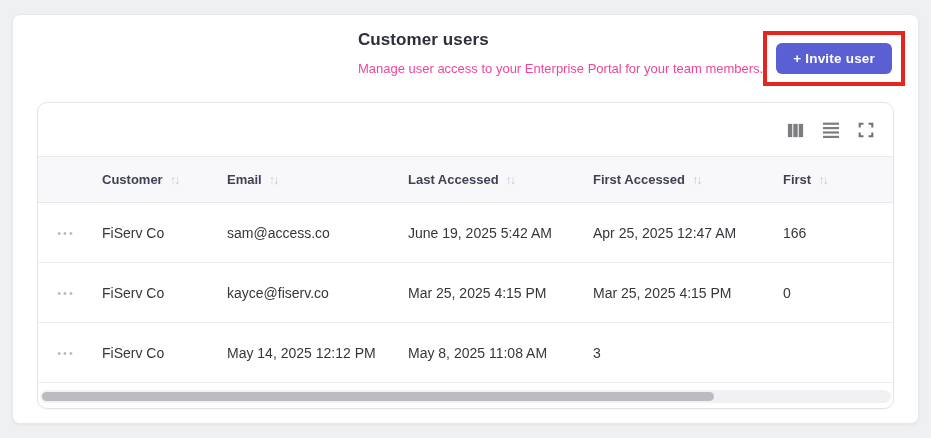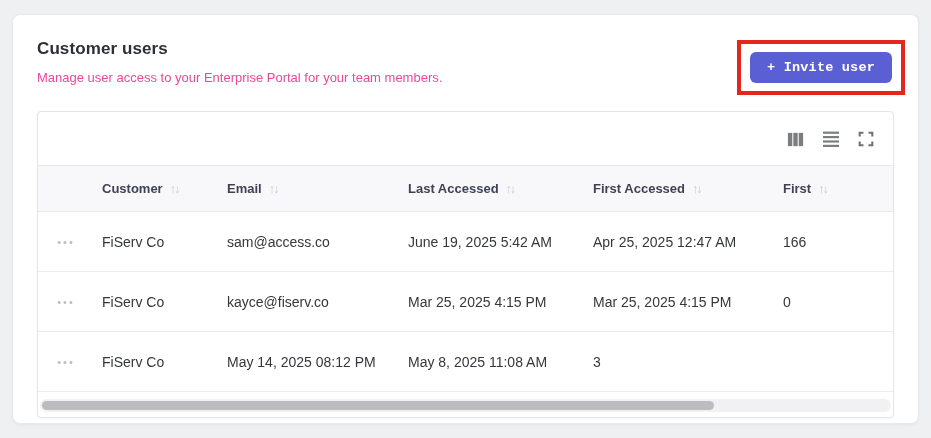--- a/index.html
+++ b/index.html
@@ -12,57 +12,56 @@
   .card {
     background: #ffffff;
     border: 1px solid #e7e9ec;
     border-radius: 8px;
     margin: 14px 12px;
     height: 410px;
     box-shadow: 0 1px 3px rgba(0,0,0,0.05);
   }
   .card-header {
     display: flex;
-    justify-content: space-between;
+    justify-content: flex-end;
     align-items: flex-start;
-    padding: 24px 13px 12px 24px;
+    padding: 15px 13px 12px 24px;
   }
   .page-title {
     font-size: 17px;
     font-weight: 700;
     color: #2d2f39;
     letter-spacing: .1px;
   }
   .page-subtitle {
     margin-top: 11px;
     font-size: 13px;
     color: #ec4899;
   }
   .invite-wrap {
     border: 4px solid var(--highlight, #e5261f);
     padding: 8px 9px;
     margin-top: 1px;
-    font-family: Liberation Mono, monospace;
   }
   .invite-btn {
     background: var(--accent, #5a5fd3);
     color: #ffffff;
     border: none;
     border-radius: 6px;
     font-family: inherit;
     font-size: 13.5px;
     font-weight: 700;
     padding: 8px 17px;
     cursor: pointer;
     letter-spacing: .2px;
   }
   .table-card {
     margin: 4px 24px 0 24px;
     border: 1px solid #e4e5e9;
-    border-radius: 4px;
+    border-radius: 10px;
     background: #ffffff;
     box-shadow: 0 1px 2px rgba(0,0,0,0.04);
     overflow: hidden;
   }
   .table-toolbar {
     display: flex;
     justify-content: flex-end;
     align-items: center;
     gap: 12px;
     padding: 15px 16px 14px 16px;
@@ -225,21 +224,21 @@
         <div class="td">kayce@fiserv.co</div>
         <div class="td">Mar 25, 2025 4:15 PM</div>
         <div class="td">Mar 25, 2025 4:15 PM</div>
         <div class="td">0</div>
       </div>
       <div class="trow row-grid">
         <div class="td menu-col">
           <button class="dots">•••</button>
         </div>
         <div class="td">FiServ Co</div>
-        <div class="td">May 14, 2025 08:12 PM</div>
+        <div class="td">May 14, 2025 12:12 PM</div>
         <div class="td">May 8, 2025 11:08 AM</div>
         <div class="td">3</div>
       </div>
     </div>
 
     <div class="hscroll">
       <div class="hscroll-thumb"></div>
     </div>
 
   </div>

